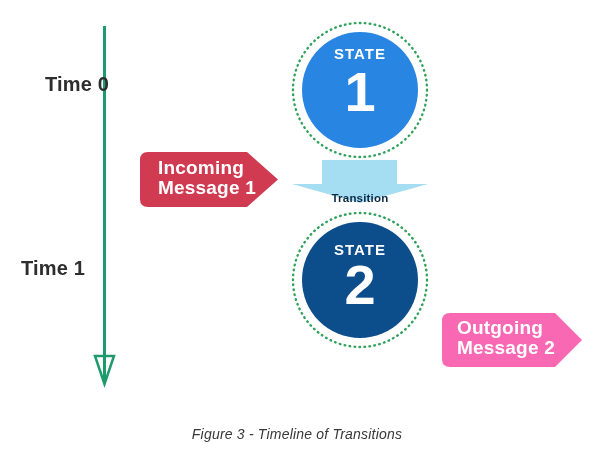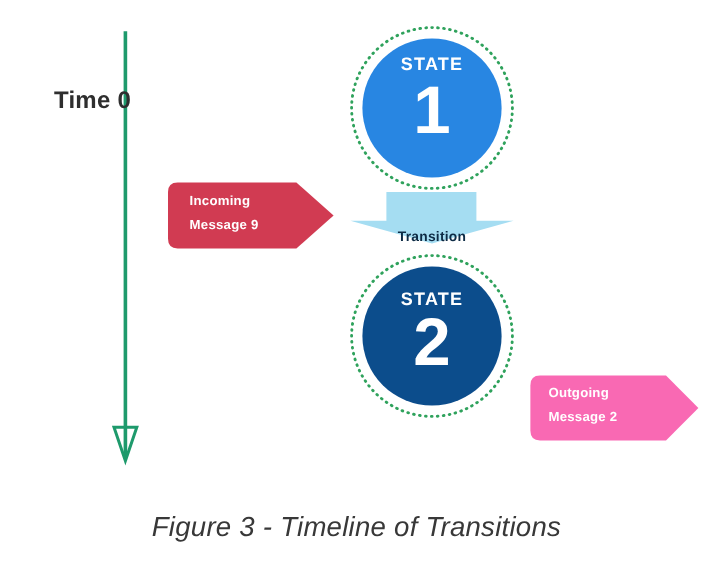--- a/index.html
+++ b/index.html
@@ -21,25 +21,25 @@
   }
   .state-num{
     width:140px;text-align:center;
     font-size:56px;font-weight:700;color:#ffffff;line-height:58px;
   }
   .transition-word{
     width:140px;text-align:center;
     font-size:11.5px;font-weight:700;color:#0d2b45;letter-spacing:0.2px;
   }
   .msg-text{
-    font-size:11px;font-weight:700;color:#ffffff;line-height:20px;letter-spacing:0.2px;
+    font-size:19px;font-weight:700;color:#ffffff;line-height:20px;letter-spacing:0.2px;
   }
   .caption{
     width:594px;text-align:center;
-    font-size:23px;font-style:italic;color:#383838;letter-spacing:0.2px;
+    font-size:14px;font-style:italic;color:#383838;letter-spacing:0.2px;
   }
 </style>
 </head>
 <body>
 
 <div id="stage">
 
   <svg id="shapes" width="606" height="473" viewBox="0 0 606 473">
 
     <line x1="104.5" y1="26" x2="104.5" y2="381" stroke-width="3" stroke="#1E9A6C"></line>
@@ -52,32 +52,33 @@
 
     <circle cx="360" cy="280" r="67" fill="none" stroke-width="2.4" stroke-dasharray="0.6 4.4" stroke-linecap="round" stroke="#2FA25C"></circle>
     <circle cx="360" cy="280" r="58" fill="#0C4D8C"></circle>
 
     <path d="M148,152 H247 L278,179.5 L247,207 H148 Q140,207 140,199 V160 Q140,152 148,152 Z" fill="#D13B52"></path>
 
     <path d="M450,313 H555 L582,340 L555,367 H450 Q442,367 442,359 V321 Q442,313 450,313 Z" fill="#F969B3"></path>
   </svg>
 
   <div class="txt time-label" style="left:21px;top:73px;margin-left:24px;">Time 0</div>
+  <div class="txt time-label" style="left:21px;top:257px;">Time 1</div>
 
   <div class="txt state-word" style="left:290px;top:45px;">STATE</div>
   <div class="txt state-num" style="left:290px;top:63px;">1</div>
 
   <div class="txt transition-word" style="left:290px;top:165px;margin-top:27px;">Transition</div>
 
   <div class="txt state-word" style="left:290px;top:241px;">STATE</div>
   <div class="txt state-num" style="left:290px;top:256px;">2</div>
 
   <div class="txt msg-text" style="left:158px;top:158px;">
     <div>Incoming</div>
-    <div>Message 9</div>
+    <div>Message 1</div>
   </div>
 
   <div class="txt msg-text" style="left:457px;top:318px;">
     <div>Outgoing</div>
     <div>Message 2</div>
   </div>
 
   <div class="txt caption" style="left:0px;top:426px;">Figure 3 - Timeline of Transitions</div>
 
 </div>

